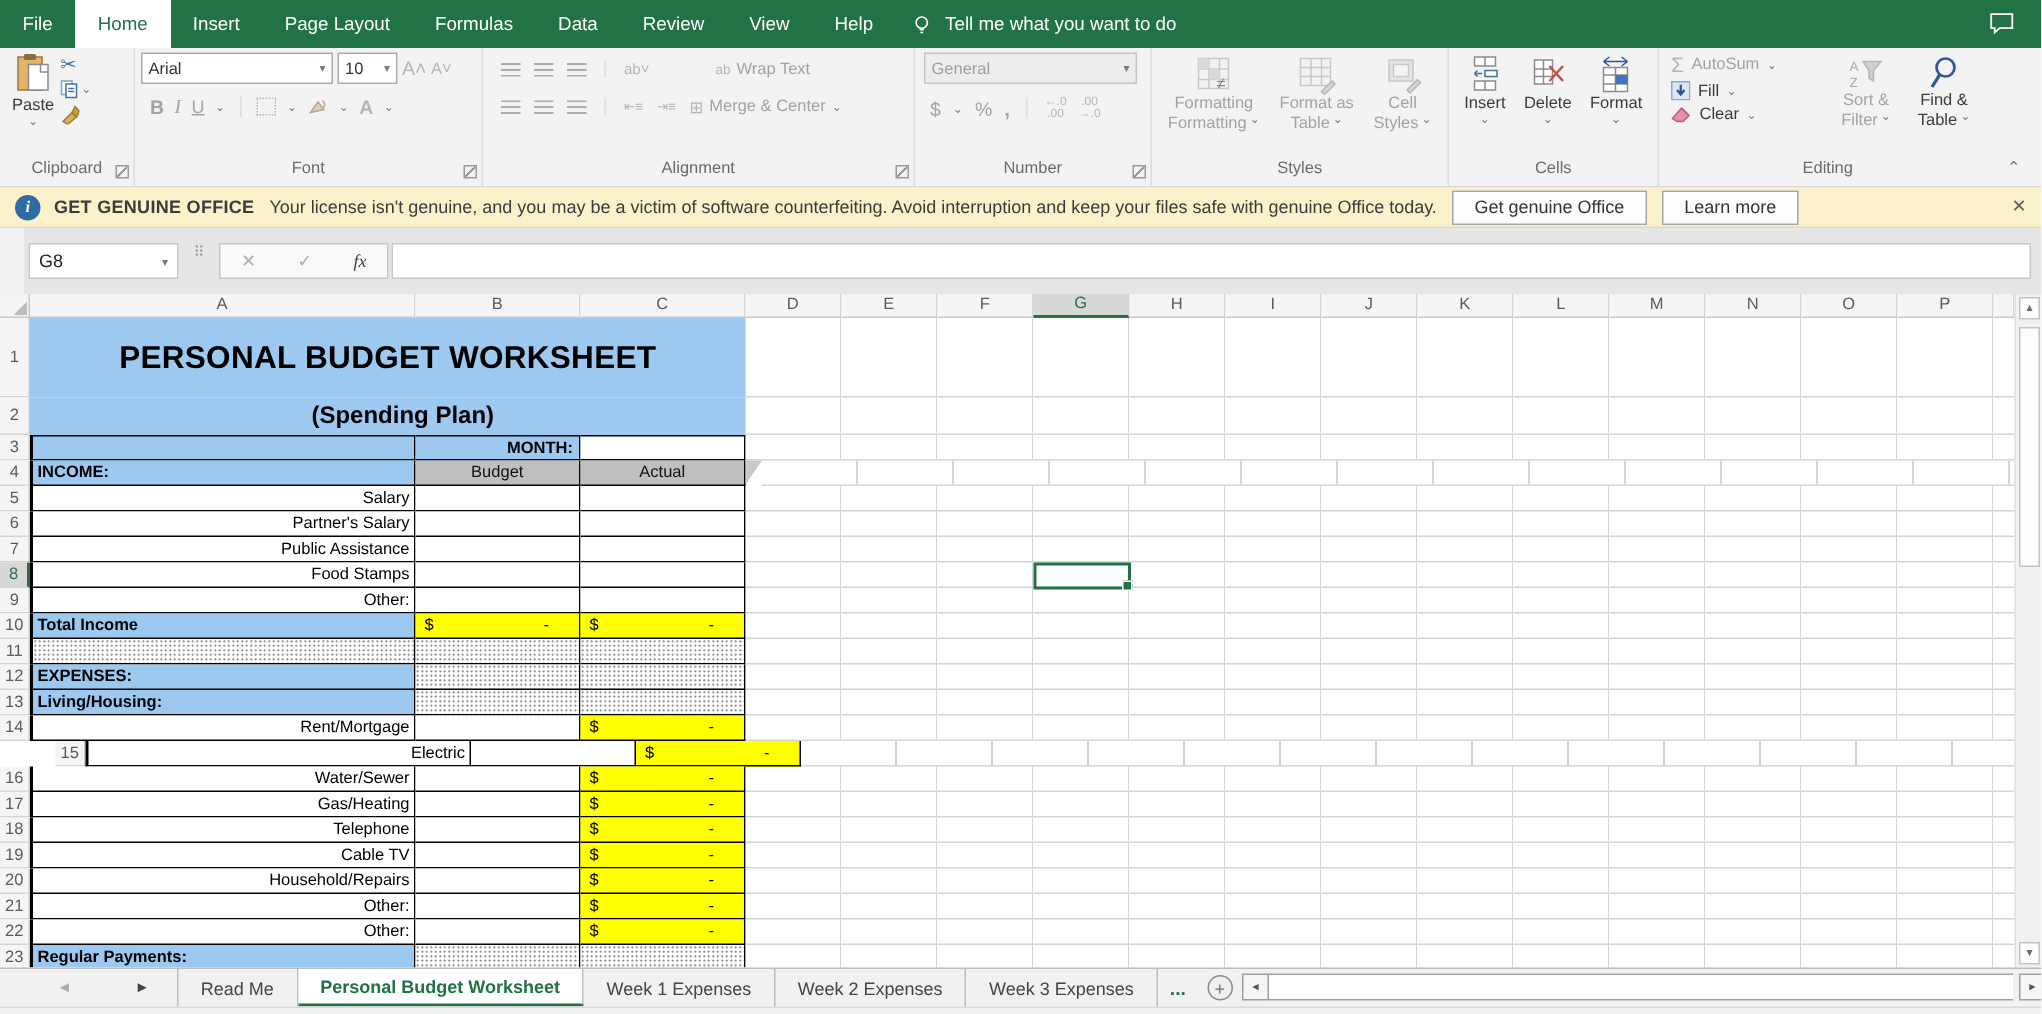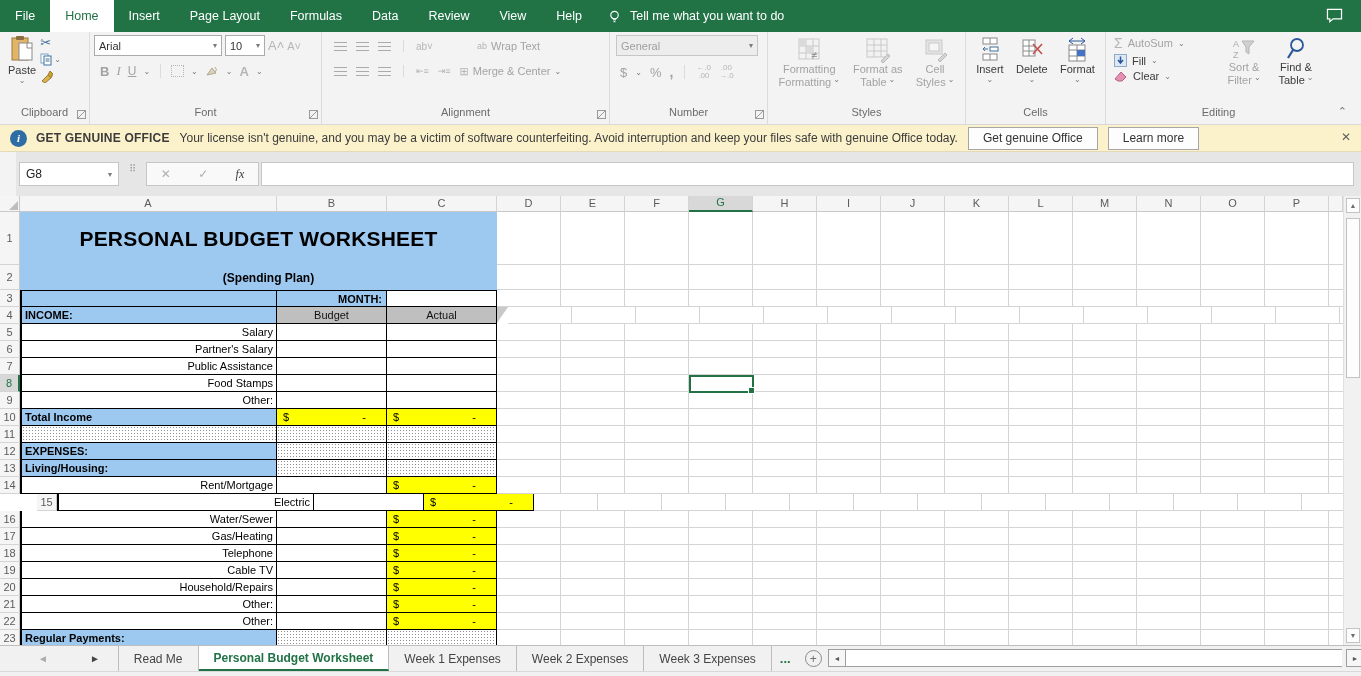--- a/index.html
+++ b/index.html
@@ -59,21 +59,21 @@
   .cB { width:110px; }
   .cC { width:110px; }
   .blue { background:#9DC9F0; font-weight:bold; padding-left:3px; }
   .rlabel { justify-content:flex-end; padding-right:3px; background:#fff; color:#000; }
   .white { background:#fff; }
   .grayhead { background:#BFBFBF; justify-content:center; color:#111; }
   .hatch { background-color:#fff; background-image:radial-gradient(circle, #8F8F8F 0.7px, transparent 0.8px); background-size:3px 3px; }
   .money { background:#FFFF00; justify-content:space-between; padding:0 20px 0 6px; color:#000; }
   .titleblock { width:477px; background:#9DC9F0; display:flex; align-items:center; justify-content:center; font-weight:bold; color:#000; }
   .t1 { font-size:21px; letter-spacing:0.2px; border-bottom:none; }
-  .t2 { font-size:12px;padding-left:20px; }
+  .t2 { font-size:16px;padding-left:20px; }
   .graytri { width:0; height:0; border-top:16px solid #C9C9C9; border-right:11px solid transparent; }
   .selbox { position:absolute; left:689px; top:179px; width:65px; height:18px; border:2px solid #217346; background:transparent; }
   .selbox::after { content:""; position:absolute; right:-3px; bottom:-3px; width:5px; height:5px; background:#217346; border:1px solid #fff; }
   
   .vscroll { position:absolute; left:1343px; top:196px; width:18px; height:449px; background:#F1F1F1; border-left:1px solid #E0E0E0; }
   .vbtn { position:absolute; left:2px; width:14px; height:15px; background:#FDFDFD; border:1px solid #C3C3C3; color:#6E6E6E; font-size:7px; display:flex; align-items:center; justify-content:center; }
   .vthumb { position:absolute; left:2px; top:22px; width:14px; height:160px; background:#FDFDFD; border:1px solid #C3C3C3; }
   
   .stabs { position:absolute; left:0; top:645px; width:100%; height:26px; background:#F1F1F1; border-top:1px solid #BEBEBE; display:flex; align-items:stretch; }
   .tabnav { display:flex; align-items:center; gap:42px; padding:0 18px 0 38px; }

